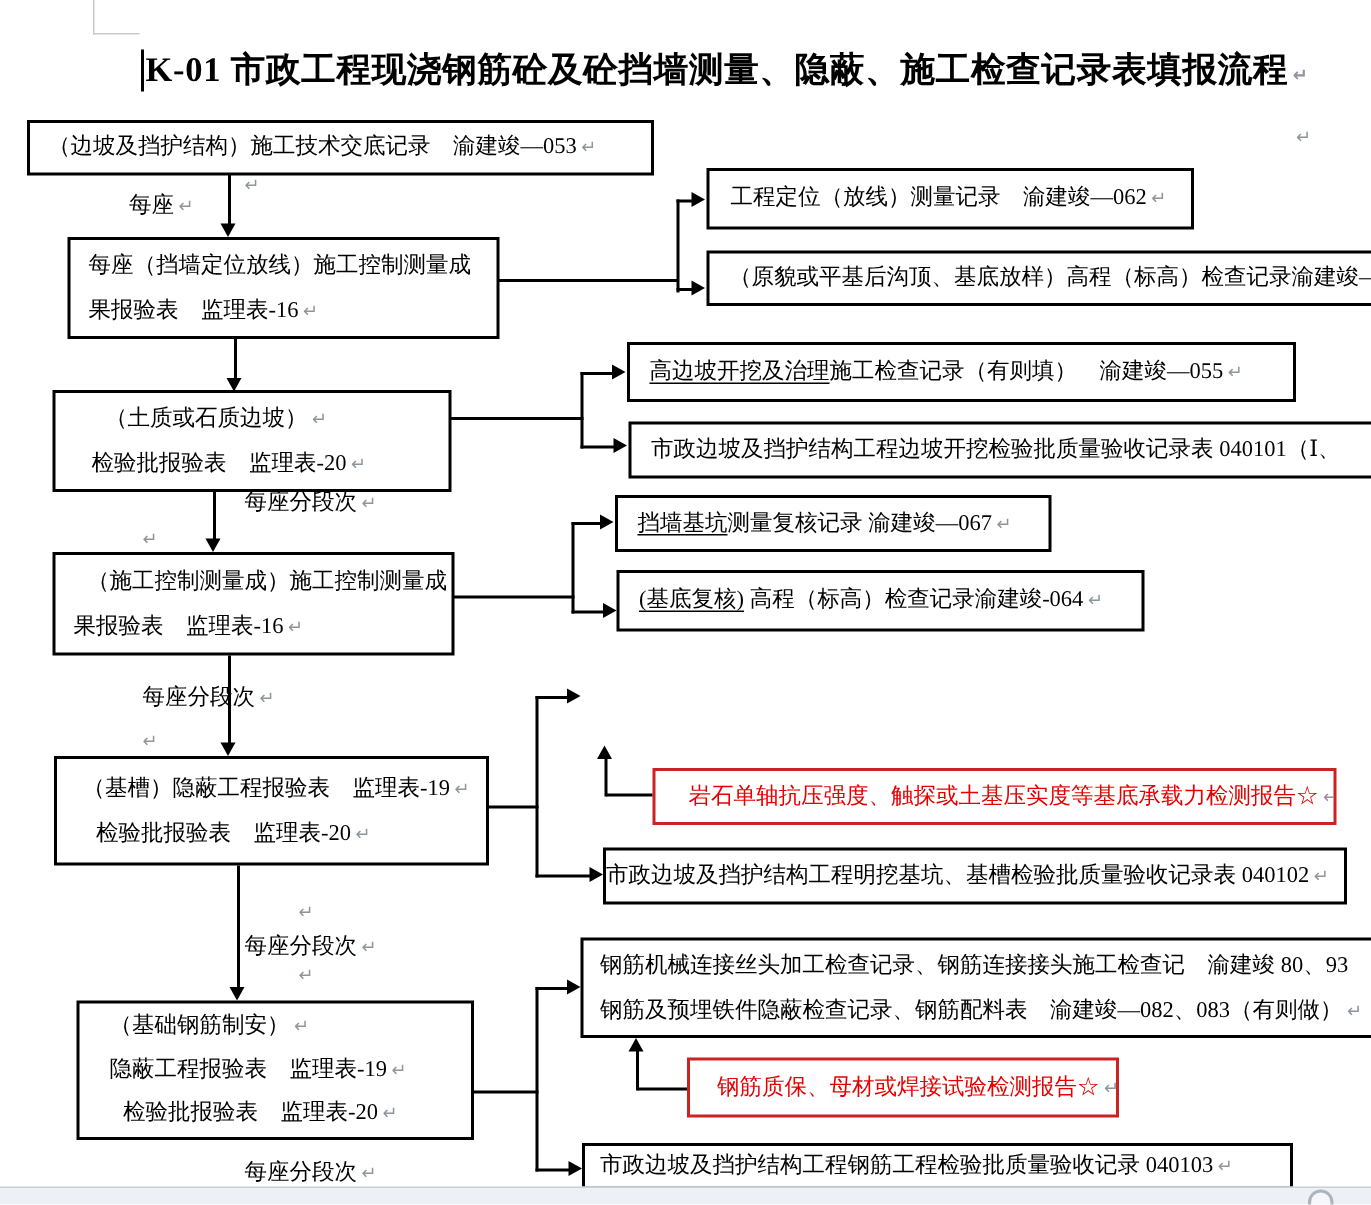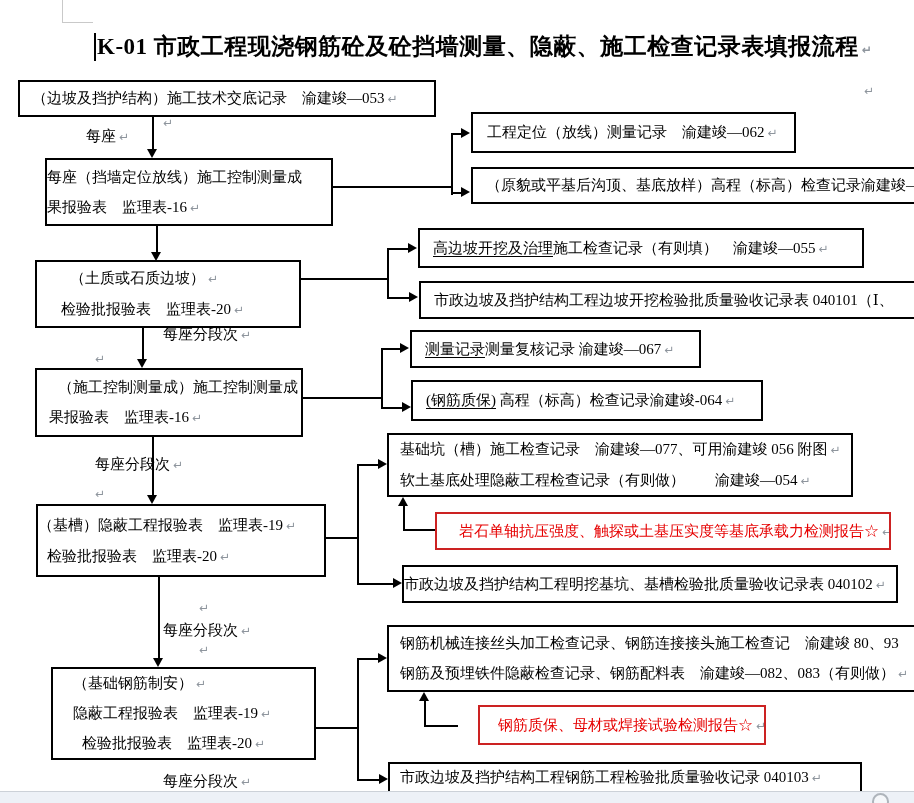--- a/index.html
+++ b/index.html
@@ -58,40 +58,40 @@
   <div class="caret"></div>
 
   <div class="title">K-01 市政工程现浇钢筋砼及砼挡墙测量、隐蔽、施工检查记录表填报流程<span class="crmark">↵</span></div>
 
   <div class="box" style="left:18px;top:80px;width:418px;height:37px;padding-left:12px;">
     <span class="bl">（边坡及挡护结构）施工技术交底记录　渝建竣—053<span class="crmark">↵</span></span>
   </div>
 
   <div class="lbl" style="left:86px;top:127px;">每座<span class="crmark">↵</span></div>
 
-  <div class="box b2" style="left:45px;top:158px;width:288px;height:68px;">
+  <div class="box b2" style="left:45px;top:158px;width:288px;height:68px;padding-left:12px;">
     <span class="bl">每座（挡墙定位放线）施工控制测量成</span>
     <span class="bl">果报验表　监理表-16<span class="crmark">↵</span></span>
   </div>
 
   <div class="box b2" style="left:35px;top:260px;width:266px;height:68px;padding-left:24px;">
     <span class="bl ind">（土质或石质边坡）<span class="crmark">↵</span></span>
     <span class="bl">检验批报验表　监理表-20<span class="crmark">↵</span></span>
   </div>
 
   <div class="lbl" style="left:163px;top:325px;">每座分段次<span class="crmark">↵</span></div>
 
   <div class="box b2" style="left:35px;top:368px;width:268px;height:69px;padding-left:12px;">
     <span class="bl ind">（施工控制测量成）施工控制测量成</span>
     <span class="bl">果报验表　监理表-16<span class="crmark">↵</span></span>
   </div>
 
   <div class="lbl" style="left:95px;top:455px;">每座分段次<span class="crmark">↵</span></div>
 
-  <div class="box b2" style="left:36px;top:504px;width:290px;height:73px;">
+  <div class="box b2" style="left:36px;top:504px;width:290px;height:73px;padding-left:17px;">
     <span class="bl">（基槽）隐蔽工程报验表　监理表-19<span class="crmark">↵</span></span>
     <span class="bl ind">检验批报验表　监理表-20<span class="crmark">↵</span></span>
   </div>
 
   <div class="lbl" style="left:163px;top:621px;">每座分段次<span class="crmark">↵</span></div>
 
   <div class="box b3" style="left:51px;top:667px;width:265px;height:93px;padding-left:20px;">
     <span class="bl">（基础钢筋制安）<span class="crmark">↵</span></span>
     <span class="bl">隐蔽工程报验表　监理表-19<span class="crmark">↵</span></span>
     <span class="bl ind">检验批报验表　监理表-20<span class="crmark">↵</span></span>
@@ -109,46 +109,42 @@
 
   <div class="box" style="left:418px;top:228px;width:446px;height:40px;padding-left:13px;">
     <span class="bl"><span class="ul">高边坡开挖及治理</span><span>施工检查记录（有则填）　渝建竣—055<span class="crmark">↵</span></span></span>
   </div>
 
   <div class="box" style="left:419px;top:281px;width:500px;height:38px;padding-left:13px;">
     <span class="bl">市政边坡及挡护结构工程边坡开挖检验批质量验收记录表 040101（Ⅰ、</span>
   </div>
 
   <div class="box" style="left:410px;top:330px;width:291px;height:38px;padding-left:13px;">
-    <span class="bl"><span class="ul">测量记录</span><span>测量复核记录 渝建竣—067<span class="crmark">↵</span></span></span>
+    <span class="bl"><span class="ul">挡墙基坑</span><span>测量复核记录 渝建竣—067<span class="crmark">↵</span></span></span>
   </div>
 
   <div class="box" style="left:411px;top:380px;width:352px;height:41px;padding-left:13px;">
-    <span class="bl"><span class="ul">(钢筋质保)</span><span> 高程（标高）检查记录渝建竣-064<span class="crmark">↵</span></span></span>
-  </div>
-
-  <div class="box b2" style="left:387px;top:433px;width:466px;height:64px;padding-left:11px;">
-    <span class="bl">基础坑（槽）施工检查记录　渝建竣—077、可用渝建竣 056 附图<span class="crmark">↵</span></span>
-    <span class="bl">软土基底处理隐蔽工程检查记录（有则做）　　渝建竣—054<span class="crmark">↵</span></span>
-  </div>
+    <span class="bl"><span class="ul">(基底复核)</span><span> 高程（标高）检查记录渝建竣-064<span class="crmark">↵</span></span></span>
+  </div>
+
 
   <div class="box note" style="left:435px;top:512px;width:456px;height:38px;padding-left:22px;">
     <span class="bl">岩石单轴抗压强度、触探或土基压实度等基底承载力检测报告☆<span class="crmark">↵</span></span>
   </div>
 
   <div class="box" style="left:402px;top:565px;width:496px;height:38px;padding-left:0;">
     <span class="bl">市政边坡及挡护结构工程明挖基坑、基槽检验批质量验收记录表 040102<span class="crmark">↵</span></span>
   </div>
 
   <div class="box b2" style="left:387px;top:625px;width:530px;height:67px;padding-left:11px;">
     <span class="bl">钢筋机械连接丝头加工检查记录、钢筋连接接头施工检查记　渝建竣 80、93</span>
     <span class="bl">钢筋及预埋铁件隐蔽检查记录、钢筋配料表　渝建竣—082、083（有则做）<span class="crmark">↵</span></span>
   </div>
 
-  <div class="box note" style="left:458px;top:705px;width:288px;height:40px;padding-left:18px;margin-left:20px;">
+  <div class="box note" style="left:458px;top:705px;width:288px;height:40px;padding-left:18px;">
     <span class="bl">钢筋质保、母材或焊接试验检测报告☆<span class="crmark">↵</span></span>
   </div>
 
   <div class="box" style="left:388px;top:762px;width:474px;height:31px;padding-left:10px;">
     <span class="bl">市政边坡及挡护结构工程钢筋工程检验批质量验收记录 040103<span class="crmark">↵</span></span>
   </div>
 
   <div class="vl" style="left:152px;top:116px;height:34px;"></div>
   <div class="ad" style="left:147px;top:149px;"></div>
 

